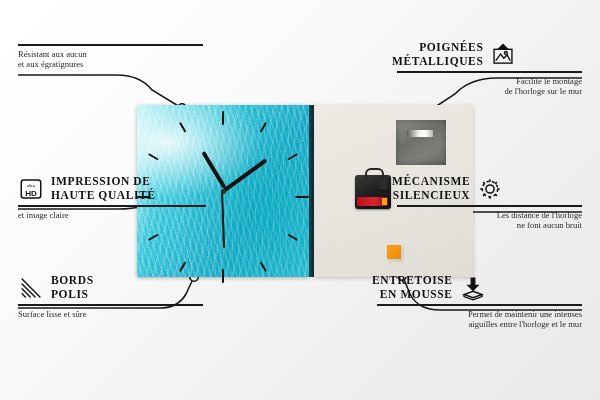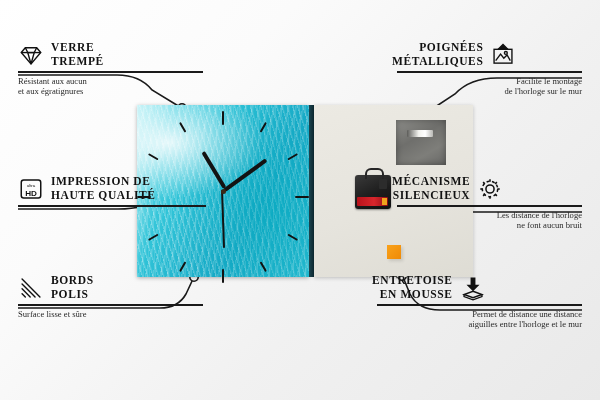--- a/index.html
+++ b/index.html
@@ -165,57 +165,41 @@
       <div class="mech">
         <div class="mech-loop"></div>
         <div class="mech-notch"></div>
         <div class="battery"></div>
       </div>
       <div class="spacer"></div>
     </div>
   </div>
 
   <div class="callout left" style="left:18px;top:41px;width:190px;">
-    <div class="row">
-      <span class="ico">
-        <svg viewBox="0 0 32 32">
-            <g fill="none" stroke="#111" stroke-width="1.7">
-          <path d="M4 13 L9 7 H23 L28 13 L16 27 Z"></path>
-          <path d="M4 13 H28"></path>
-              <path d="M9 7 L12 13 L16 27"></path>
-              <path d="M23 7 L20 13 L16 27"></path>
-              <path d="M12 13 H20"></path>
-        </g>
-          </svg>
-      </span>
-      <span>
-        <div class="ttl">VERRE</div>
-        <div class="ttl">TREMPÉ</div>
-      </span>
-    </div>
     <div class="rule" style="width:185px;"></div>
     <div class="sub">Résistant aux aucun</div>
     <div class="sub">et aux égratignures</div>
   </div>
 
   <div class="callout left" style="left:18px;top:175px;width:192px;">
     <div class="row">
       <span class="ico">
         <svg viewBox="0 0 32 32">
           <rect x="4" y="5" width="24" height="22" rx="3" fill="none" stroke="#111" stroke-width="1.8"></rect>
           <text x="16" y="14" text-anchor="middle" font-family="Liberation Sans, sans-serif" font-size="5.4" fill="#111">ultra</text>
           <text x="16" y="24" text-anchor="middle" font-family="Liberation Sans, sans-serif" font-size="10" font-weight="bold" fill="#111">HD</text>
         </svg>
       </span>
       <span>
         <div class="ttl">IMPRESSION DE</div>
         <div class="ttl">HAUTE QUALITÉ</div>
       </span>
     </div>
     <div class="rule" style="width:188px;"></div>
+    <div class="sub">et image claire</div>
   </div>
 
   <div class="callout left" style="left:18px;top:274px;width:190px;">
     <div class="row">
       <span class="ico">
         <svg viewBox="0 0 32 32">
             <g stroke="#111" stroke-width="1.7" stroke-linecap="round">
           <path d="M5 5 L27 27"></path>
               <path d="M5 11 L21 27"></path>
               <path d="M5 17 L15 27"></path>
@@ -283,17 +267,17 @@
       </span>
       <span class="ico">
         <svg viewBox="0 0 32 32">
           <path d="M13 3 h6 v9 h5 l-8 8 l-8 -8 h5 z" fill="#111"></path>
           <path d="M16 20 L27 24 L16 28 L5 24 Z" fill="none" stroke="#111" stroke-width="1.7"></path>
           <path d="M5 24 v2.5 L16 30.5 L27 26.5 V24" fill="none" stroke="#111" stroke-width="1.7"></path>
         </svg>
       </span>
     </div>
     <div class="rule" style="width:205px;margin-left:5px;"></div>
-    <div class="sub">Permet de distance une distance</div>
+    <div class="sub">Permet de maintenir une intenses</div>
     <div class="sub">aiguilles entre l'horloge et le mur</div>
   </div>
 
 </div>
 
 </body></html>

